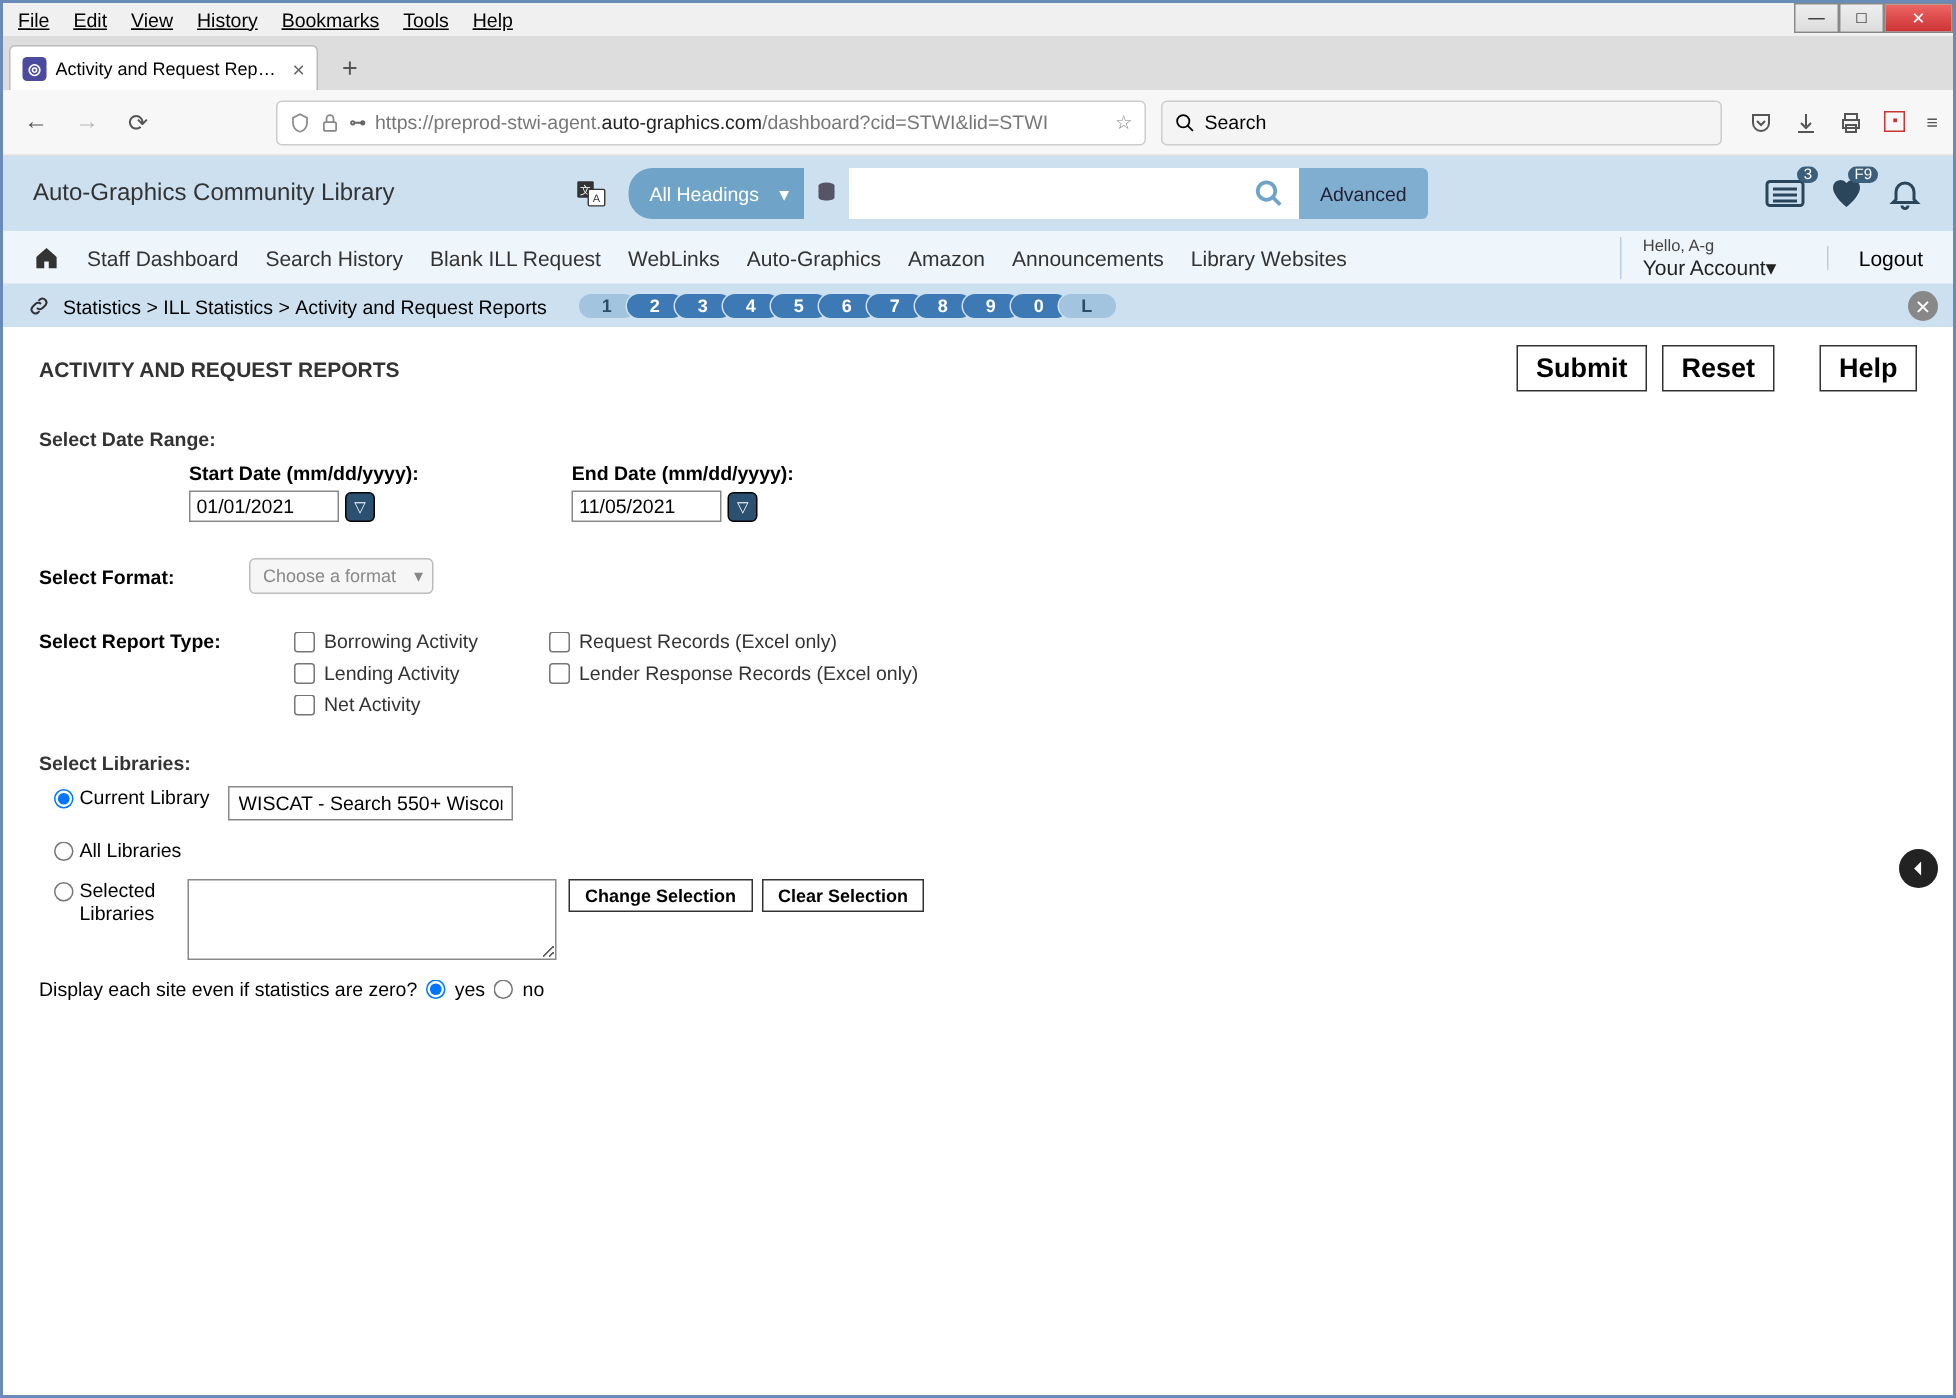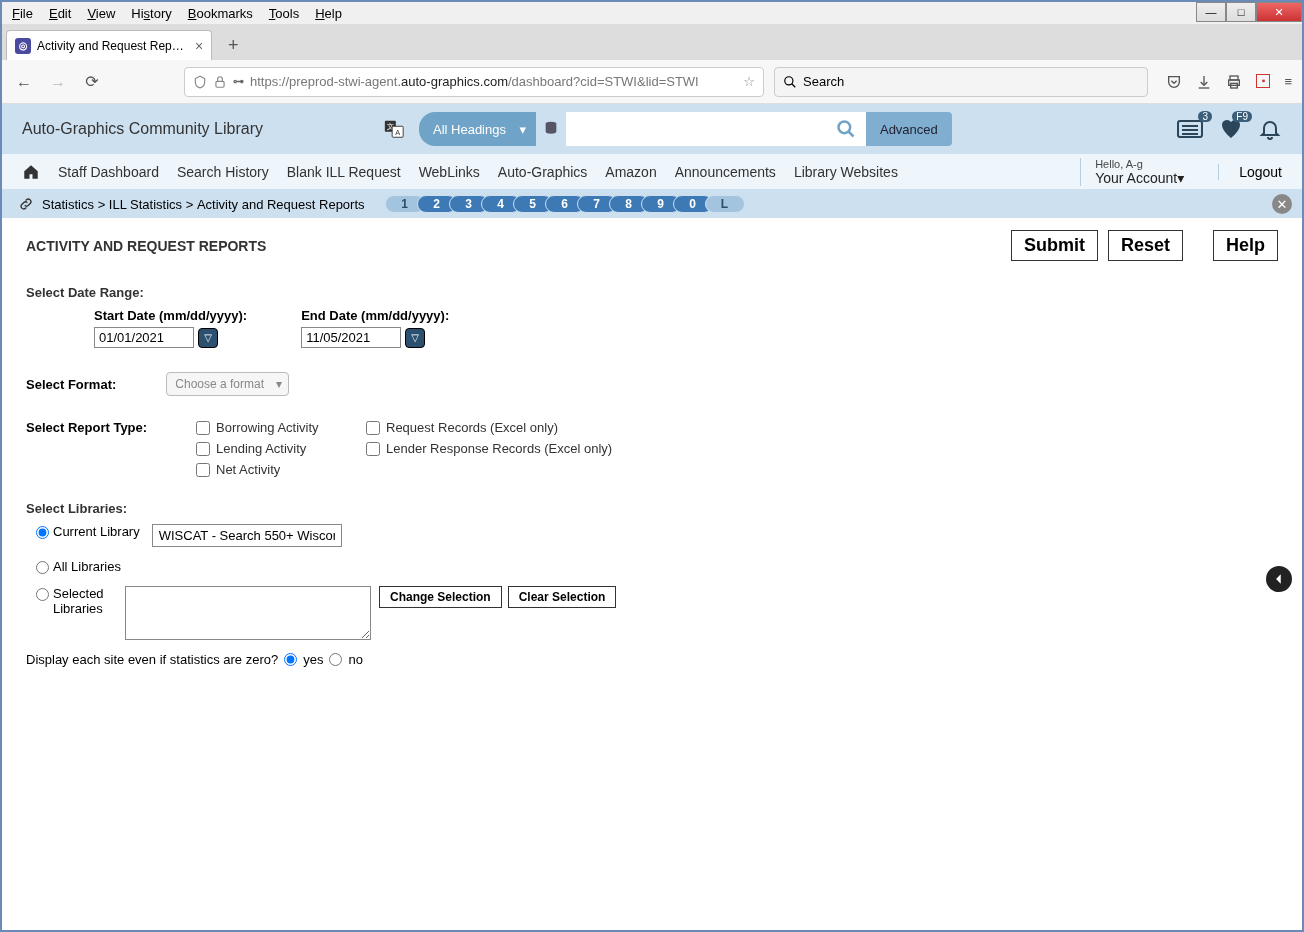--- a/index.html
+++ b/index.html
@@ -1,20 +1,20 @@
 <!DOCTYPE html>
 <html><head>
 <meta charset="utf-8">
 <style>
 * { box-sizing: border-box; margin: 0; padding: 0; }
 body { font-family: "Segoe UI", Arial, sans-serif; font-size: 13px; background: #fff; width: 1304px; height: 932px; overflow: hidden; border: 2px solid #6a8ab8; }
 
 
 .menubar { background: #f0f0f0; display: flex; align-items: center; height: 22px; padding: 0 2px; position: relative; }
-.menubar span { padding: 2px 8px; cursor: default; }
+.menubar span { padding: 2px 8px; cursor: default; text-decoration: underline; }
 .menubar span u { text-decoration: underline; }
 .window-controls { position: absolute; right: 0; top: 0; display: flex; }
 .win-btn { width: 30px; height: 20px; border: 1px solid #888; display: flex; align-items: center; justify-content: center; font-size: 11px; background: linear-gradient(#eee,#ddd); }
 .win-btn.close { background: linear-gradient(#e66,#c33); color: #fff; width: 46px; }
 
 
 .tabstrip { background: #ddd; height: 36px; display: flex; align-items: flex-end; padding: 0 4px; }
 .tab { background: #fff; border: 1px solid #bbb; border-bottom: none; border-radius: 4px 4px 0 0; height: 30px; display: flex; align-items: center; padding: 0 8px; max-width: 220px; font-size: 12px; }
 .tab-favicon { width: 16px; height: 16px; background: #4a4a9e; border-radius: 3px; margin-right: 6px; display: inline-flex; align-items: center; justify-content: center; color: #fff; font-size: 10px; font-weight: bold; }
 .tab-title { white-space: nowrap; overflow: hidden; text-overflow: ellipsis; max-width: 150px; }
@@ -62,21 +62,21 @@
 .close-circle { position: absolute; right: 10px; width: 20px; height: 20px; background: #888; border-radius: 50%; color: #fff; display: flex; align-items: center; justify-content: center; font-size: 13px; }
 
 
 .page { padding: 12px 24px; position: relative; }
 .page-title-row { display: flex; align-items: center; }
 .page-title { font-weight: bold; font-size: 14px; color: #333; }
 .action-btns { margin-left: auto; display: flex; gap: 10px; }
 .btn-outline { border: 1px solid #333; background: #fff; padding: 4px 12px; font-size: 18px; cursor: pointer; font-weight: bold; }
 
 .section-label { font-weight: bold; font-size: 13px; margin-top: 24px; margin-bottom: 8px; color: #333; }
-.date-row { display: flex; gap: 54px; margin-left: 68px; }
+.date-row { display: flex; gap: 102px; margin-left: 100px; }
 .date-col .dlabel { font-weight: bold; font-size: 13px; margin-bottom: 4px; display: block; }
 .date-input-wrap { display: flex; align-items: center; gap: 4px; }
 .date-input { border: 1px solid #888; padding: 2px 4px; width: 100px; font-size: 13px; }
 .cal-btn { background: #2b5070; border: 1px solid #000; border-radius: 4px; width: 20px; height: 20px; color: #fff; display: flex; align-items: center; justify-content: center; font-size: 10px; }
 
 .fmt-row { display: flex; align-items: center; gap: 50px; margin-top: 24px; }
 .fmt-label { font-weight: bold; font-size: 13px; }
 .fmt-select { border: 1px solid #bbb; background: #f6f6f6; color: #888; padding: 4px 24px 4px 8px; border-radius: 4px; font-size: 12px; position: relative; }
 
 .rt-row { display: flex; gap: 30px; margin-top: 24px; }

